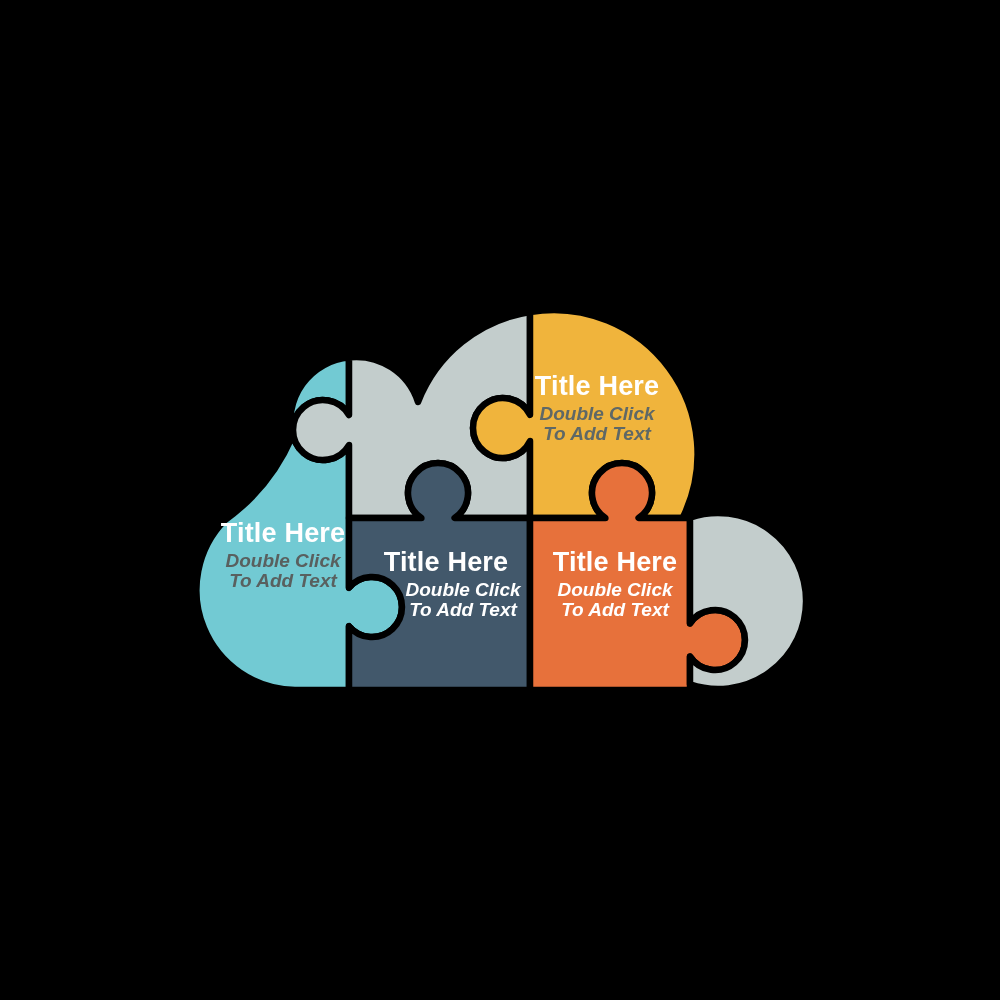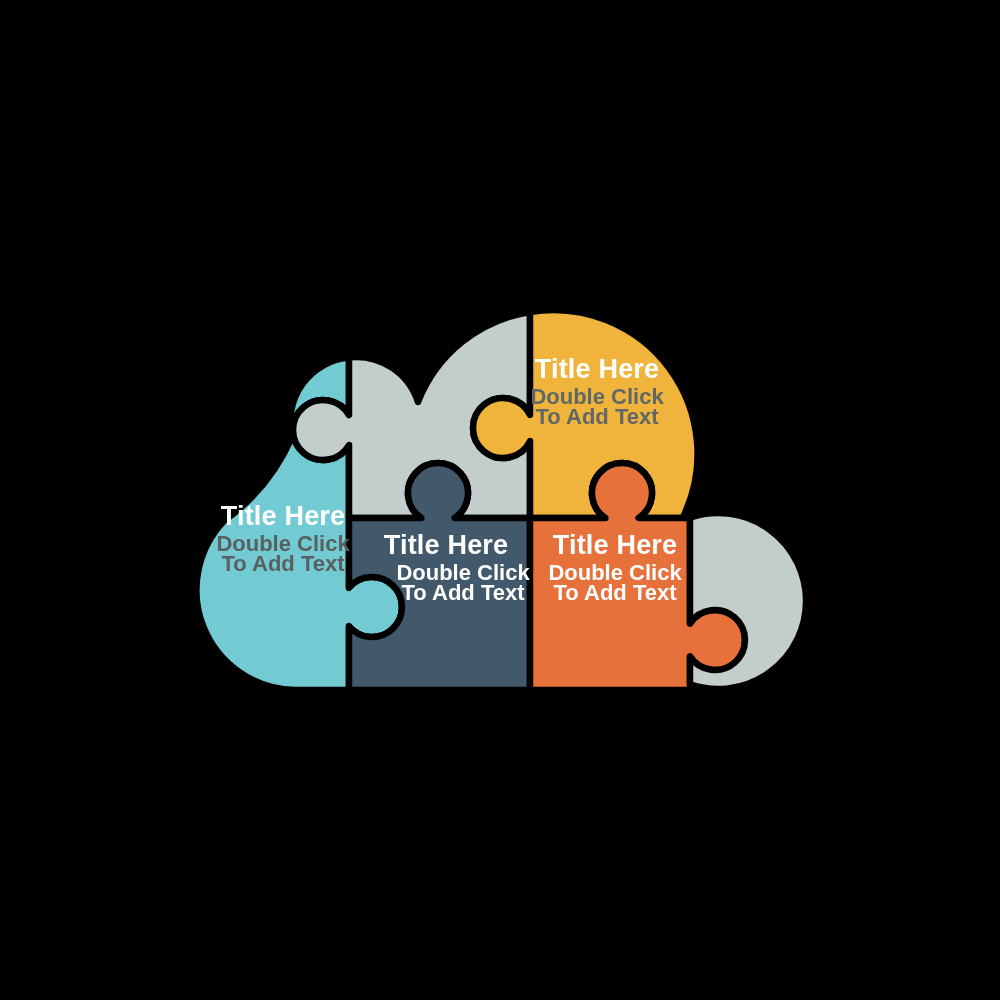--- a/index.html
+++ b/index.html
@@ -1,21 +1,21 @@
 <!DOCTYPE html>
 <html><head>
 <meta charset="utf-8">
 <style>
   html,body{margin:0;padding:0;background:#000;}
   .stage{position:relative;width:1000px;height:1000px;background:#000;overflow:hidden;
          font-family:"Liberation Sans", sans-serif;}
   .stage svg{position:absolute;left:0;top:0;}
-  .piece-label{position:absolute;transform:translateX(-50%);text-align:center;pointer-events:none;}
+  .piece-label{position:absolute;transform:translateX(-50%);text-align:center;pointer-events:none;margin-top:17px;}
   .piece-title{font-size:27px;font-weight:bold;letter-spacing:.2px;line-height:27px;white-space:nowrap;}
-  .piece-sub{font-size:22px;font-weight:bold;line-height:19.5px;margin-top:4px;white-space:nowrap;}
+  .piece-sub{font-size:19px;font-weight:bold;line-height:19.5px;margin-top:4px;white-space:nowrap;font-style:italic;}
   path.puzzle{stroke:#000;stroke-width:6.5;stroke-linejoin:round;stroke-linecap:round;}
 </style>
 </head>
 <body>
 
 <div class="stage">
 
   <svg width="1000" height="1000" viewBox="0 0 1000 1000">
 
     <path class="puzzle" d="M 349 357.3

